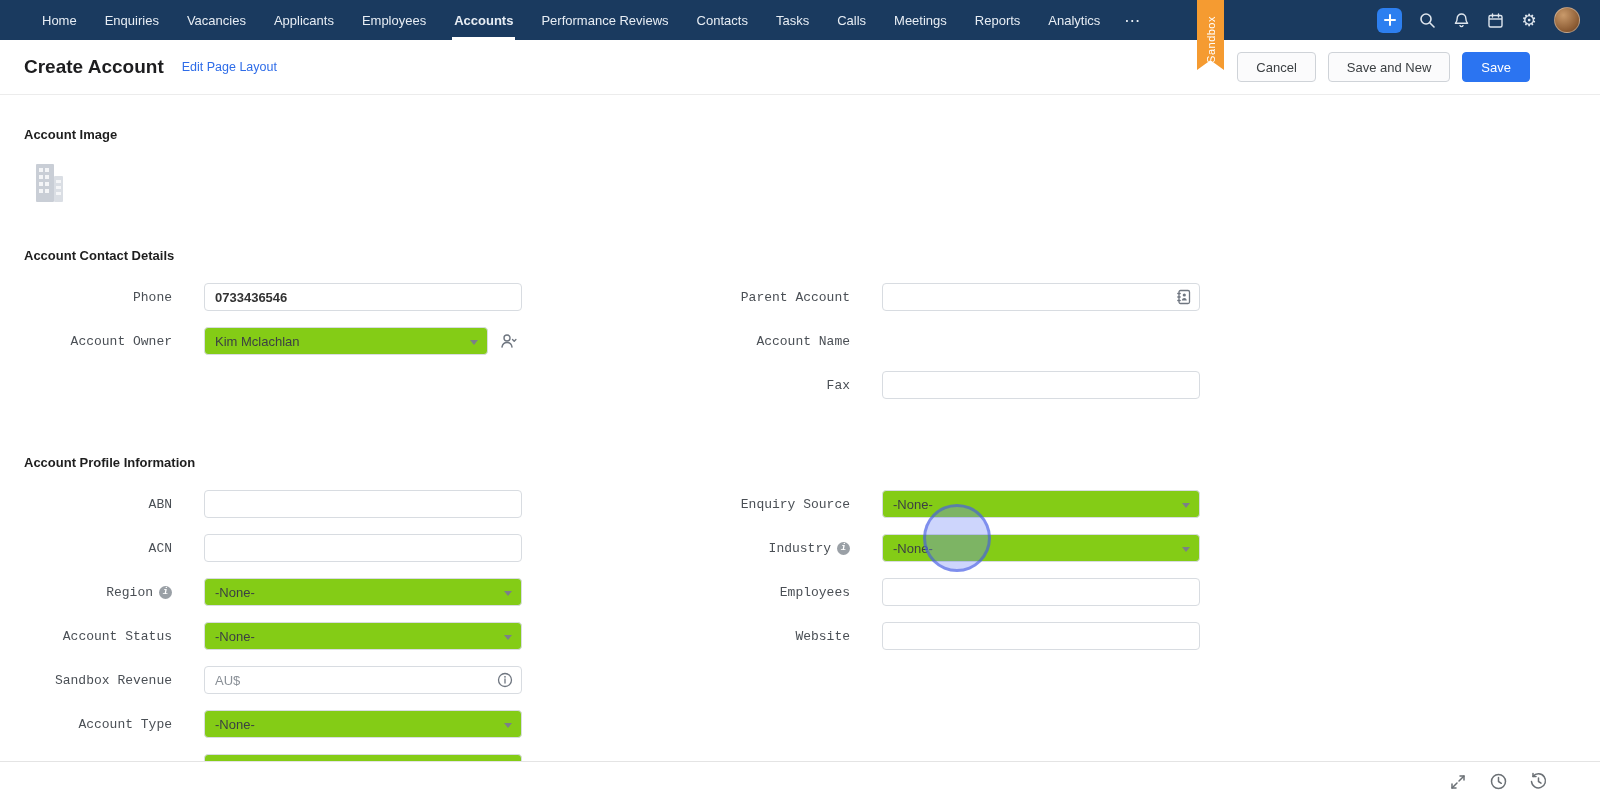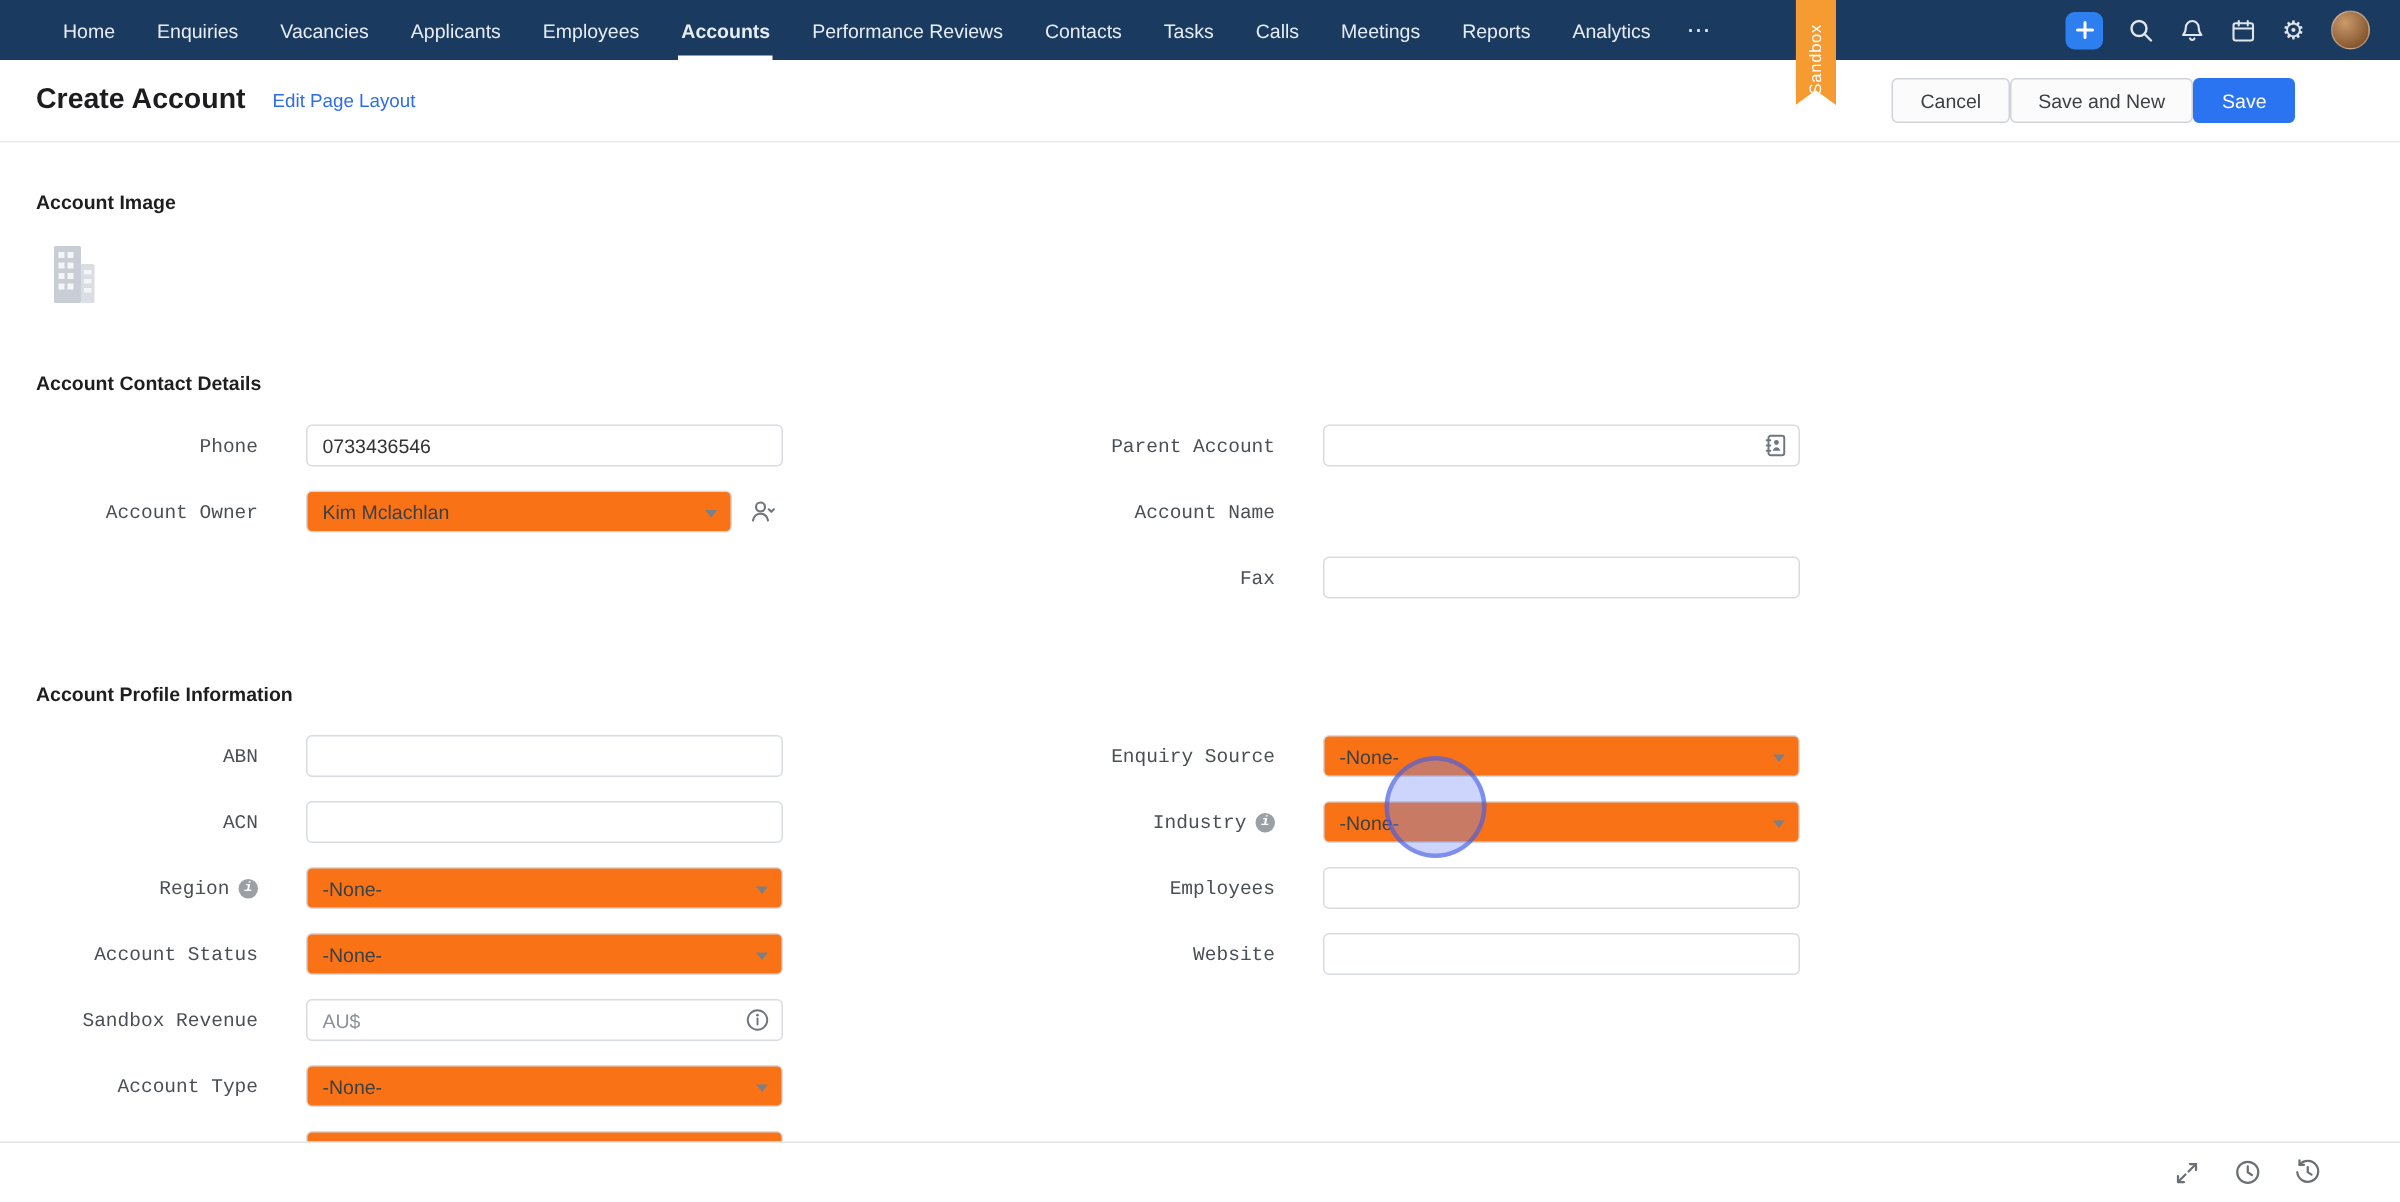--- a/index.html
+++ b/index.html
@@ -32,21 +32,21 @@
     background:#f59b31; z-index:20; display:flex; align-items:center; justify-content:center;
     clip-path:polygon(0 0,100% 0,100% 100%,50% 86%,0 100%); }
   .sandbox-ribbon span { writing-mode:vertical-rl; transform:rotate(180deg);
     color:#fff; font-size:11px; letter-spacing:.5px; padding-bottom:8px; }
 
   
   .page-header { height:55px; display:flex; align-items:center; padding:0 70px 0 24px;
     border-bottom:1px solid #ececec; background:#fff; }
   .page-title { font-size:19px; font-weight:bold; color:#1d1d1f; }
   .edit-link { margin-left:18px; font-size:12.5px; color:#2e6ce8; cursor:pointer; }
-  .header-actions { margin-left:auto; display:flex; gap:0; }
+  .header-actions { margin-left:auto; display:flex; gap:12px; }
   .btn { height:30px; padding:0 18px; border-radius:4px; font-size:13px;
     display:flex; align-items:center; cursor:pointer; }
   .btn.ghost { background:#fbfbfc; border:1px solid #cfd3d8; color:#3c4043; }
   .btn.primary { background:#2b74f1; border:1px solid #2b74f1; color:#fff; }
 
   
   .content { position:relative; }
   .section-title { font-size:13px; font-weight:bold; color:#1e1e1e; margin-left:24px; }
   .t-image { margin-top:32px; }
   .t-contact { margin-top:44px; }
@@ -60,25 +60,25 @@
   .frow { display:flex; align-items:center; margin-bottom:16px; height:28px; }
   .flabel { width:148px; margin-right:32px; font-size:13px; color:#4a4f55;
     display:flex; justify-content:flex-end; align-items:center; gap:6px; white-space:nowrap;font-family:Liberation Mono, monospace; }
   .info-dot { width:13px; height:13px; border-radius:50%; background:#9aa0a6; color:#fff;
     font-size:9px; display:inline-flex; align-items:center; justify-content:center;
     font-style:italic; font-weight:bold; flex:0 0 auto; }
   .fctrl { width:318px; display:flex; align-items:center; }
 
   .tinput { width:100%; height:28px; border:1px solid #d8dce1; border-radius:4px;
     font-size:13px; color:#333; padding:0 10px; outline:none; background:#fff;
-    font-family:"Liberation Sans", sans-serif; }
+    font-family:"Liberation Sans", sans-serif;font-weight:bold; }
   .tinput.required { border-left:3px solid #e8524a; }
 
   .sel { width:100%; height:28px; border:1px solid #d8dce1; border-radius:4px;
-    background:#f97316; display:flex; align-items:center; padding:0 10px; font-size:13px;
+    background:#84cc16; display:flex; align-items:center; padding:0 10px; font-size:13px;
     color:#3c4043; cursor:pointer; position:relative; }
   .sel .caret { position:absolute; right:9px; top:12px; width:0; height:0;
     border-left:4px solid transparent; border-right:4px solid transparent;
     border-top:5px solid #7b8088; }
   .sel.focused { border:2px solid #4479f2; padding:0 9px; }
   .green-dot { width:10px; height:10px; border-radius:50%; background:#27a65a;
     margin-right:8px; flex:0 0 auto; }
 
   .owner-wrap { display:flex; align-items:center; width:100%; gap:8px; }
   .owner-wrap .sel { width:284px; }

